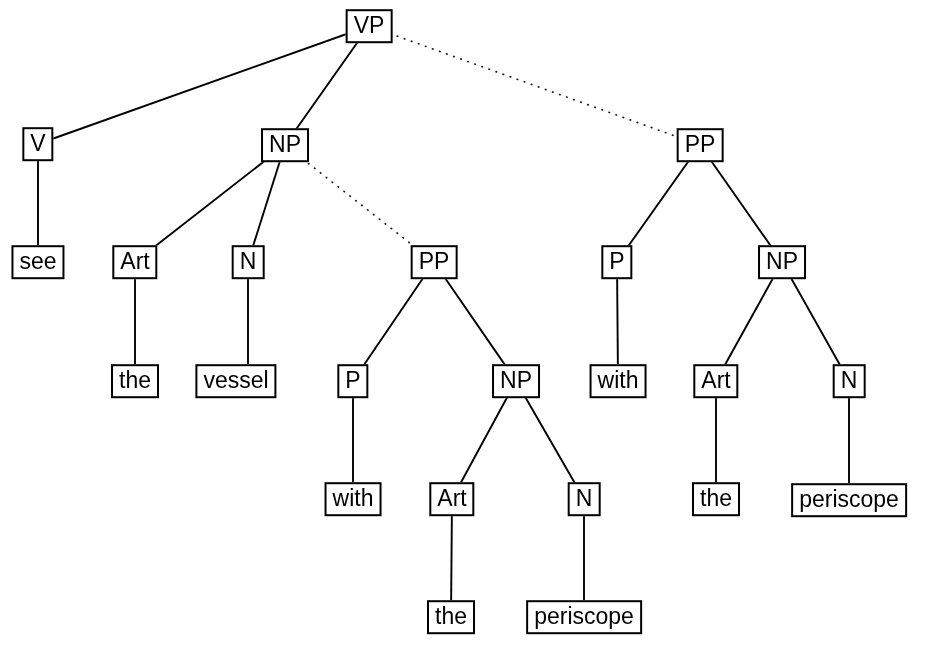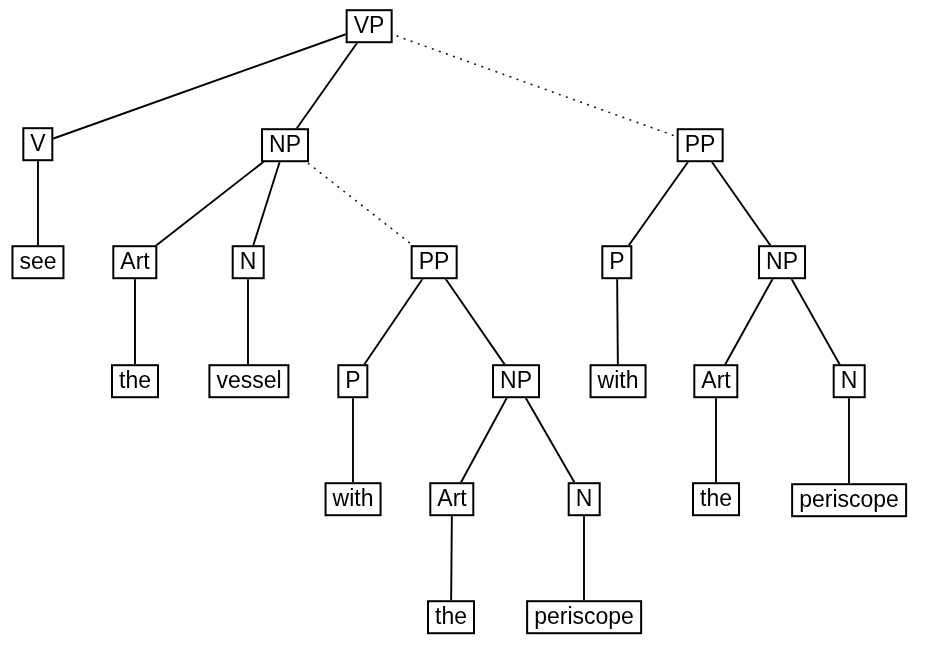--- a/index.html
+++ b/index.html
@@ -72,21 +72,21 @@
       <div class="node" style="left: 38px; top: 144px;">V</div>
       <div class="node" style="left: 285px; top: 145px;">NP</div>
       <div class="node" style="left: 700px; top: 145px;">PP</div>
       <div class="node terminal" style="left: 38px; top: 262px;">see</div>
       <div class="node" style="left: 135px; top: 262px;">Art</div>
       <div class="node" style="left: 248px; top: 262px;">N</div>
       <div class="node" style="left: 434px; top: 262px;">PP</div>
       <div class="node" style="left: 617px; top: 262px;">P</div>
       <div class="node" style="left: 782px; top: 262px;">NP</div>
       <div class="node terminal" style="left: 135px; top: 381px;">the</div>
-      <div class="node terminal" style="left: 249px; top: 381px;">vessel</div>
+      <div class="node terminal" style="left: 236px; top: 381px;">vessel</div>
       <div class="node" style="left: 353px; top: 381px;">P</div>
       <div class="node" style="left: 516px; top: 381px;">NP</div>
       <div class="node terminal" style="left: 618px; top: 381px;">with</div>
       <div class="node" style="left: 716px; top: 381px;">Art</div>
       <div class="node" style="left: 849px; top: 381px;">N</div>
       <div class="node terminal" style="left: 353px; top: 499px;">with</div>
       <div class="node" style="left: 452px; top: 499px;">Art</div>
       <div class="node" style="left: 584px; top: 499px;">N</div>
       <div class="node terminal" style="left: 716px; top: 499px;">the</div>
       <div class="node terminal" style="left: 849px; top: 500px;">periscope</div>

